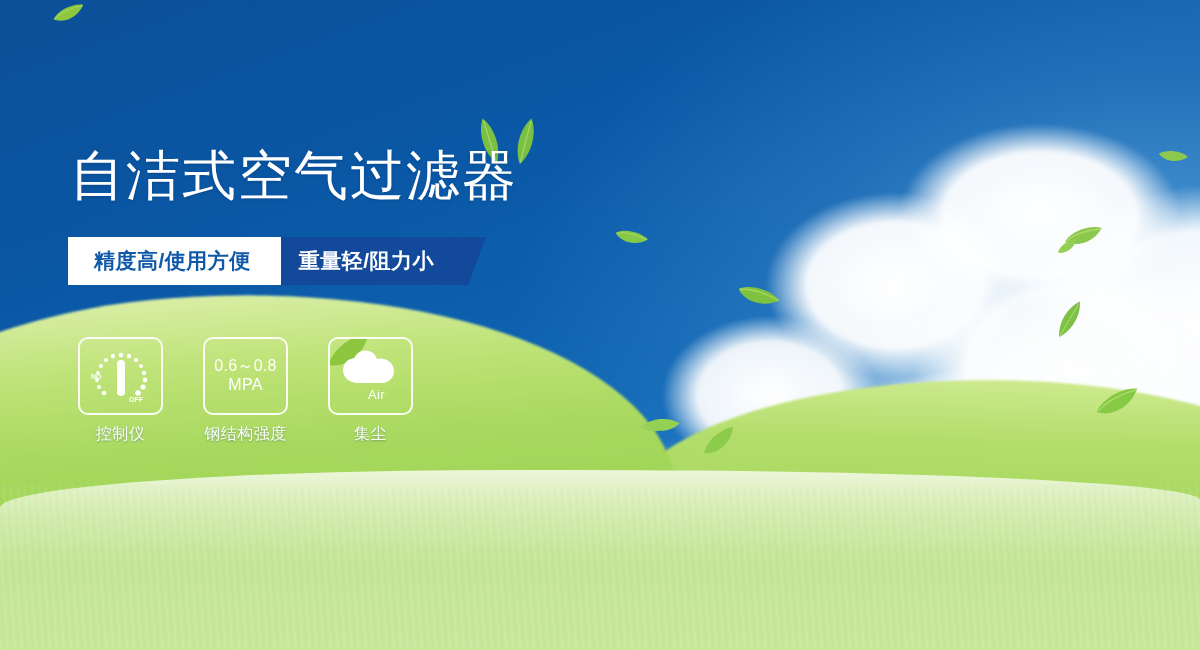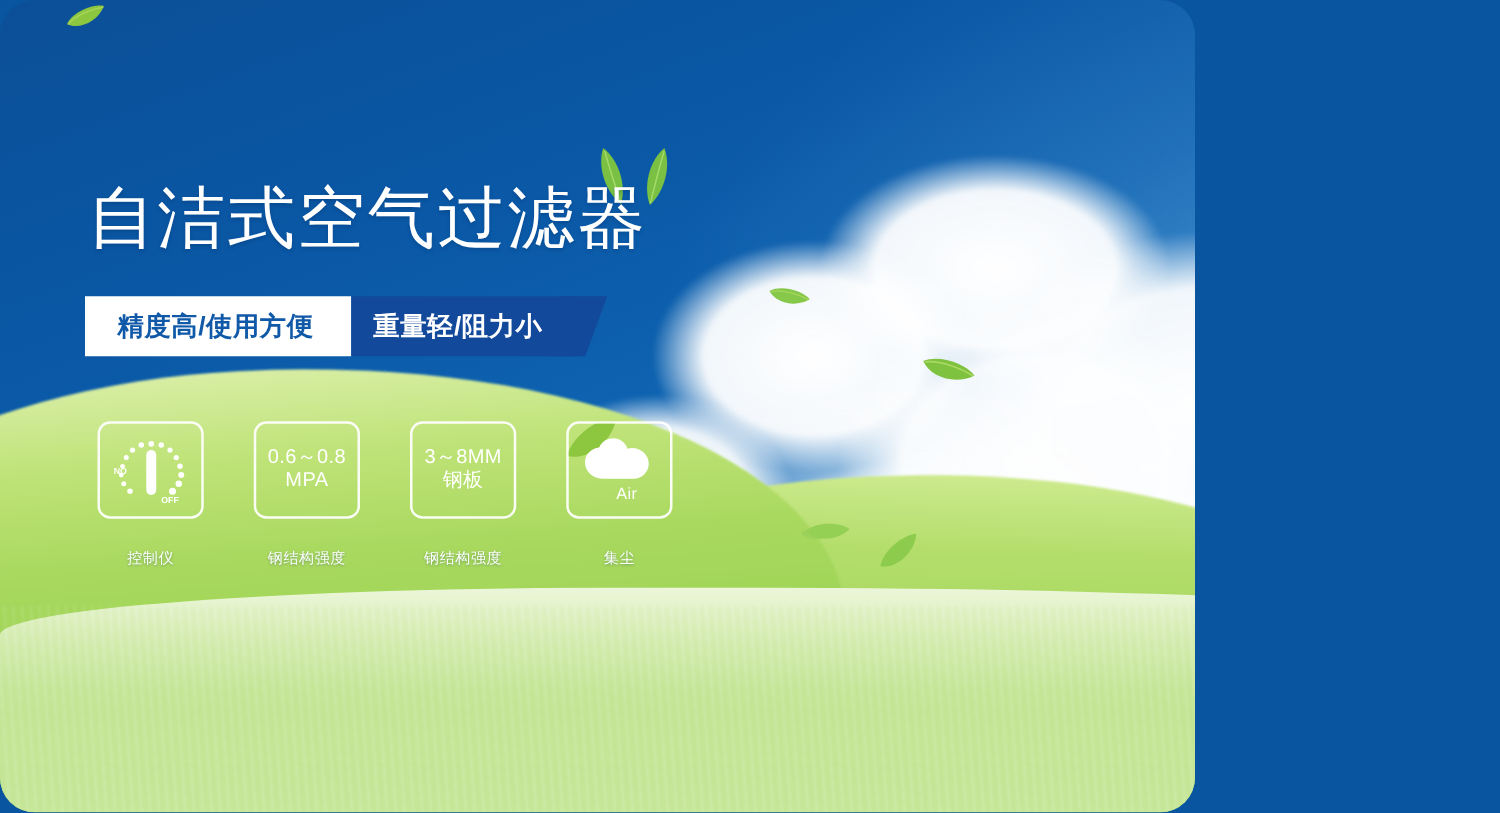--- a/index.html
+++ b/index.html
@@ -1,26 +1,25 @@
 <!DOCTYPE html>
 <html><head>
 <meta charset="utf-8">
 <style>
   * { margin:0; padding:0; box-sizing:border-box; }
   html,body { width:1200px; height:650px; overflow:hidden; background:#0a55a0; }
   body { font-family:"Liberation Sans","DejaVu Sans",sans-serif; }
 
   #banner {
     position:relative;
-    width:956px; height:650px;
+    width:1200px; height:650px;
     overflow:hidden;
     background:
       radial-gradient(ellipse 900px 620px at 1160px 330px, rgba(150,205,245,0.55) 0%, rgba(120,185,235,0.18) 42%, rgba(0,0,0,0) 72%),
       linear-gradient(160deg, #0b4f97 0%, #0a58a6 30%, #0f66b4 58%, #1f7cc4 78%, #3f95d4 100%);
-    border-radius: 28px;
   }
 
   
   .cloudlayer { position:absolute; pointer-events:none; }
 
   #cloud-big-right {
     right:-70px; top:95px; width:620px; height:420px;
     background:
       radial-gradient(ellipse 150px 110px at 120px 300px, #ffffff 0%, rgba(255,255,255,.92) 48%, rgba(255,255,255,0) 72%),
       radial-gradient(ellipse 175px 125px at 245px 190px, #ffffff 0%, rgba(255,255,255,.95) 50%, rgba(255,255,255,0) 74%),
@@ -183,24 +182,24 @@
     align-items:center; justify-content:center;
     color:#ffffff;
     position:relative;
     overflow:hidden;
   }
   .fbox .ftxt {
     font-size:16px; line-height:1.18; text-align:center;
     letter-spacing:.3px; font-weight:400;
   }
   .flabel {
-    margin-top:23px;
+    margin-top:9px;
     text-align:center;
     color:#ffffff;
-    font-size:12px;
+    font-size:16px;
     letter-spacing:.5px;
     text-shadow:0 1px 2px rgba(0,50,100,.35);
     white-space:nowrap;
   }
   .fbox svg { display:block; }
 </style>
 </head>
 <body>
 
 <div id="banner">
@@ -341,27 +340,20 @@
 
     <div class="feature">
       <div class="fbox">
         <div class="ftxt">0.6～0.8</div>
         <div class="ftxt">MPA</div>
       </div>
       <div class="flabel">钢结构强度</div>
     </div>
 
 
-    <div class="feature">
-      <div class="fbox">
-        <div class="ftxt">3～8MM</div>
-        <div class="ftxt">钢板</div>
-      </div>
-      <div class="flabel">钢结构强度</div>
-    </div>
 
     <div class="feature">
       <div class="fbox">
         <div class="leaf" style="left:-6px;top:-2px;width:52px;height:30px;transform:rotate(-30deg);z-index:0;">
           <svg viewBox="0 0 100 46">
               <path d="M2 24C22 2 72 -4 98 10 74 40 26 46 2 24Z" fill="#8dc63f"></path>
             </svg>
         </div>
         <span style="position:relative;z-index:1;">
           <svg width="60" height="34" viewBox="0 0 60 34">

